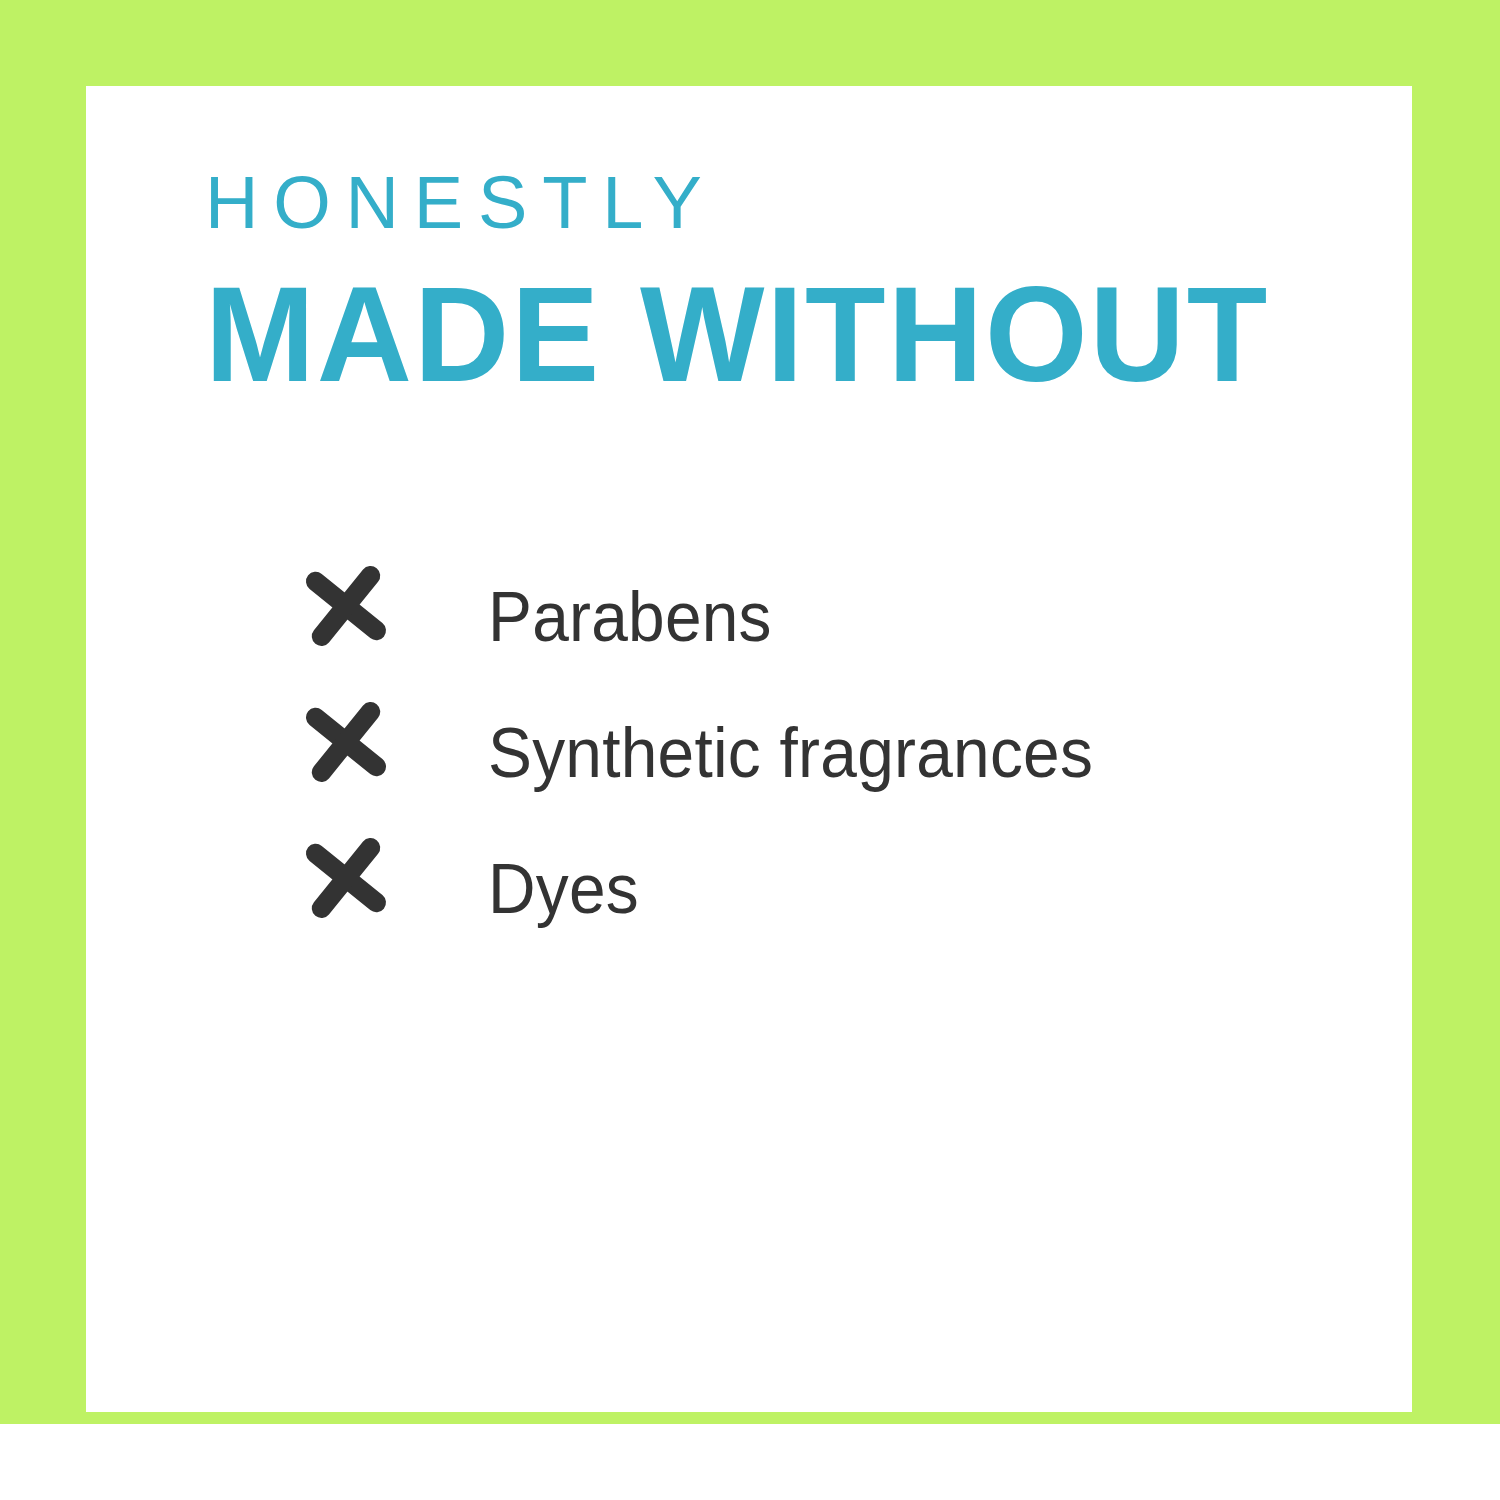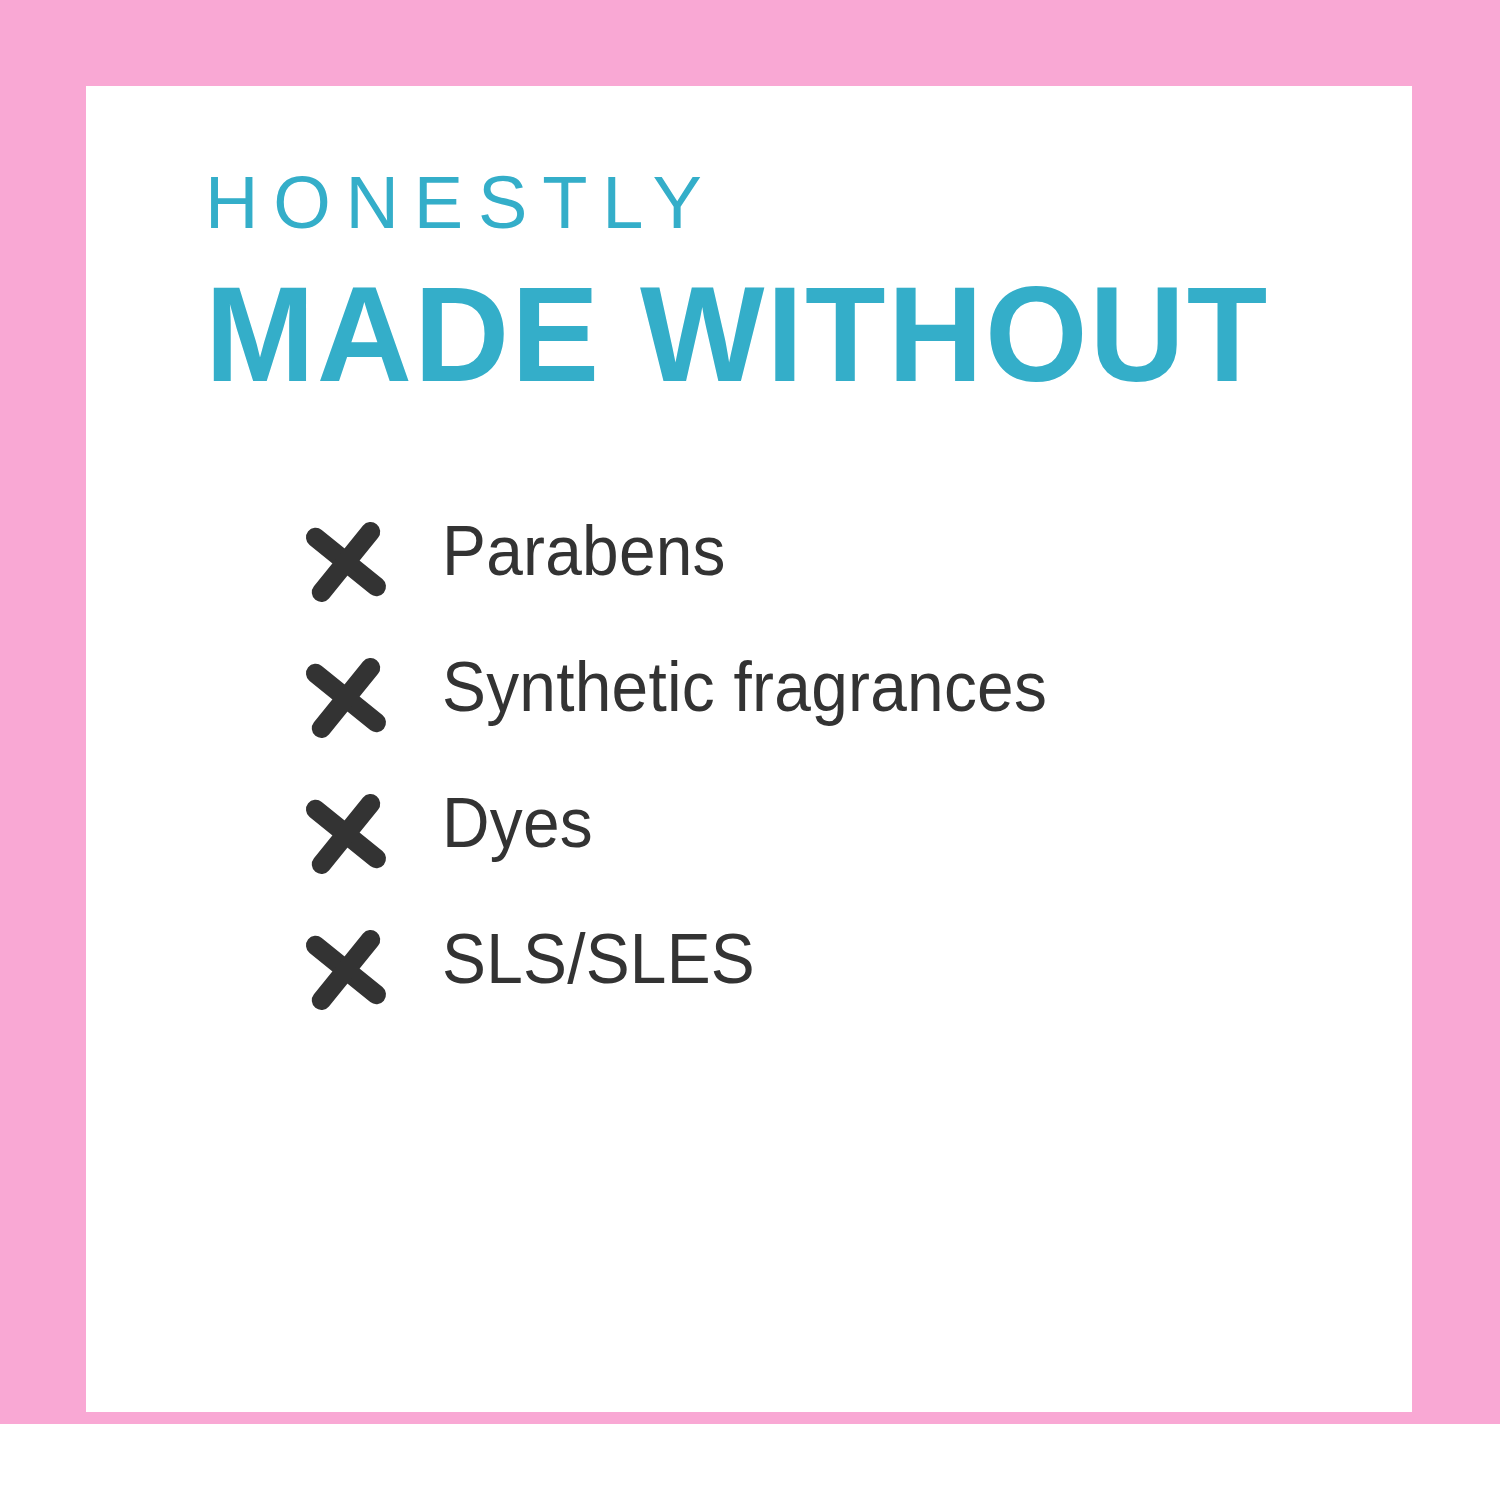--- a/index.html
+++ b/index.html
@@ -12,21 +12,21 @@
     height: 1500px;
     background: #ffffff;
     font-family: "Liberation Sans", sans-serif;
     overflow: hidden;
   }
 
   .poster {
     position: relative;
     width: 1500px;
     height: 1424px;
-    background: #f9a8d4;
+    background: #bef264;
     box-sizing: border-box;
   }
 
   .panel {
     position: absolute;
     left: 86px;
     top: 86px;
     width: 1326px;
     height: 1326px;
     background: #ffffff;
@@ -74,24 +74,25 @@
     left: 214px;  
     top: 430px;   
     width: 1060px;
     margin: 0;
     padding: 0;
     list-style: none;
   }
 
   .exclusion-item {
     display: flex;
-    align-items: flex-start;
+    align-items: flex-end;
     height: 136px;
     margin: 0;
     padding: 0;
+    gap: 46px;
   }
 
   .x-icon {
     flex: 0 0 auto;
     width: 92px;
     height: 92px;
     display: block;
     margin-right: 50px;
   }
 
@@ -156,28 +157,17 @@
             <g transform="rotate(-6 50 50)" stroke="#333333" stroke-width="21" stroke-linecap="round" fill="none">
               <line x1="20" y1="20" x2="80" y2="80"></line>
               <line x1="80" y1="20" x2="20" y2="80"></line>
             </g>
           </svg>
         </span>
         <span class="item-label">Dyes</span>
       </li>
 
 
-      <li class="exclusion-item">
-        <span class="x-icon">
-          <svg viewBox="0 0 100 100" xmlns="http://www.w3.org/2000/svg" aria-hidden="true">
-            <g transform="rotate(-6 50 50)" stroke="#333333" stroke-width="21" stroke-linecap="round" fill="none">
-              <line x1="20" y1="20" x2="80" y2="80"></line>
-              <line x1="80" y1="20" x2="20" y2="80"></line>
-            </g>
-          </svg>
-        </span>
-        <span class="item-label">SLS/SLES</span>
-      </li>
 
     </ul>
 
   </div>
 </div>
 
 </body></html>

